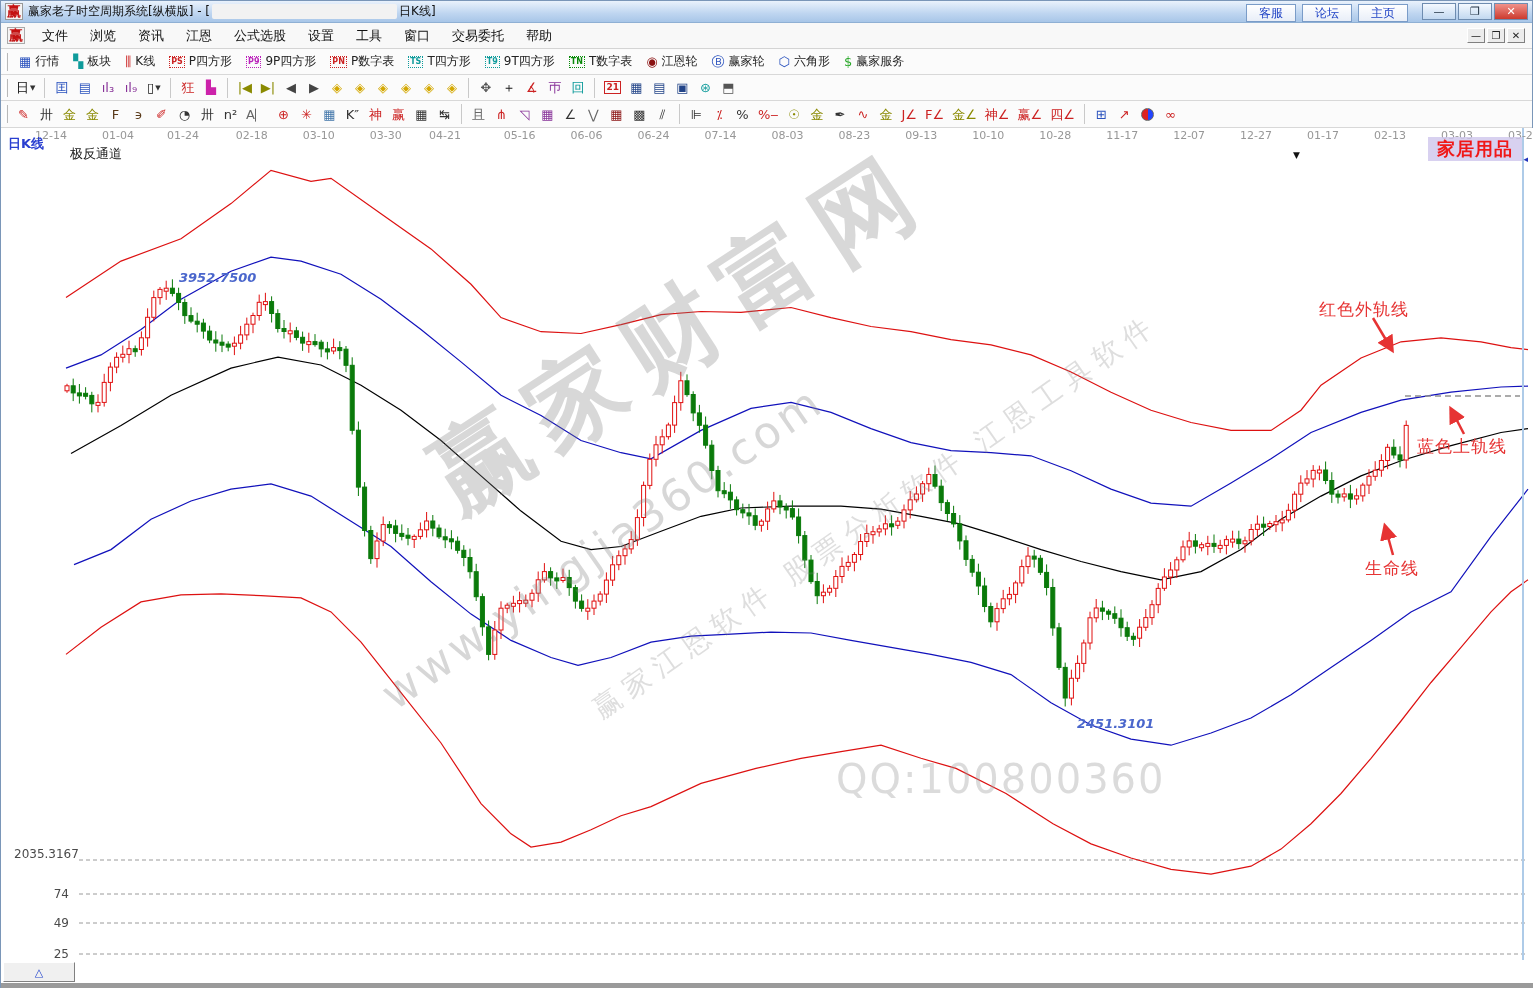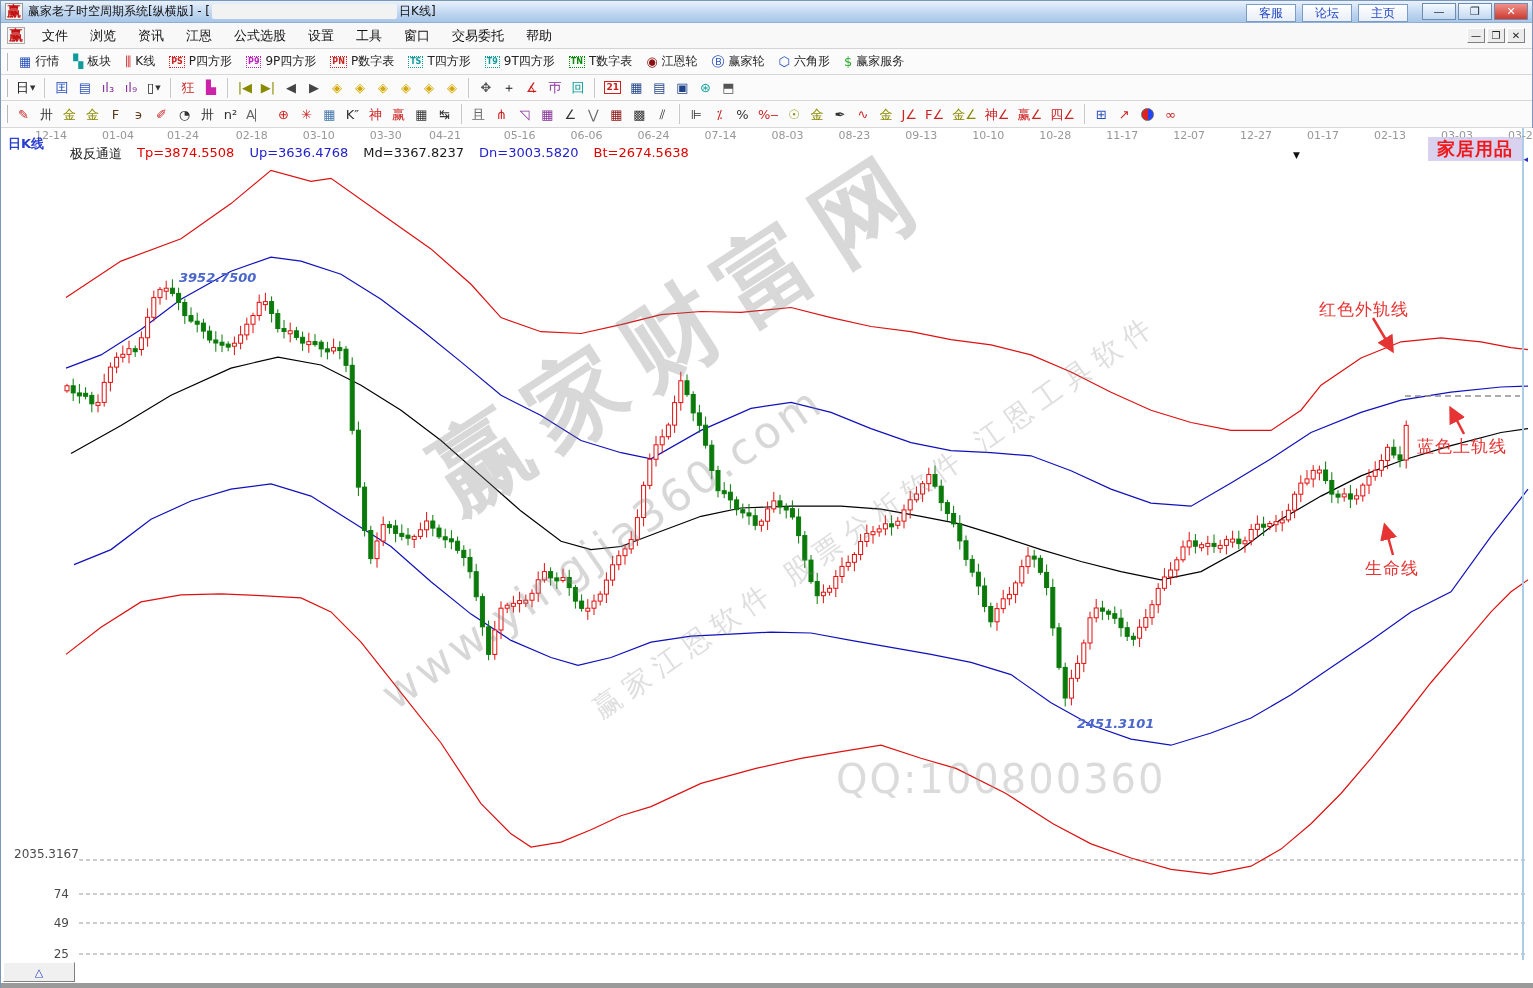--- a/index.html
+++ b/index.html
@@ -902,27 +902,20 @@
         <span style="left: 1290.05px;">01-17</span>
         <span style="left: 1357px;">02-13</span>
         <span style="left: 1423.95px;">03-03</span>
         <span style="left: 1490.9px;">03-23</span>
       </div>
 
     <div class="period-label">日K线</div>
 
     <div class="indicator-row">
       <span class="indicator-name">极反通道</span>
-      <span id="indicator-values" style="display:flex;gap:15px;">
-          <span style="color: rgb(224, 0, 0);">Tp=3874.5508</span>
-          <span style="color: rgb(34, 34, 204);">Up=3636.4768</span>
-          <span style="color: rgb(26, 26, 26);">Md=3367.8237</span>
-          <span style="color: rgb(34, 34, 204);">Dn=3003.5820</span>
-          <span style="color: rgb(224, 0, 0);">Bt=2674.5638</span>
-        </span>
     </div>
 
     <div class="corner-tag">家居用品</div>
     <div class="down-marker">▼</div>
     <div class="corner-arrow">◂</div>
 
     <div class="wm wm1" style="left:440px; top:295px;">赢家财富网</div>
     <div class="wm wm2" style="left:595px; top:565px;">赢家江恩软件 股票分析软件 江恩工具软件</div>
     <div class="wm wm3" style="left:385px; top:545px;">www.yingjia360.com</div>
     <div class="wm wm4" style="left:835px; top:628px;">QQ:100800360</div>

